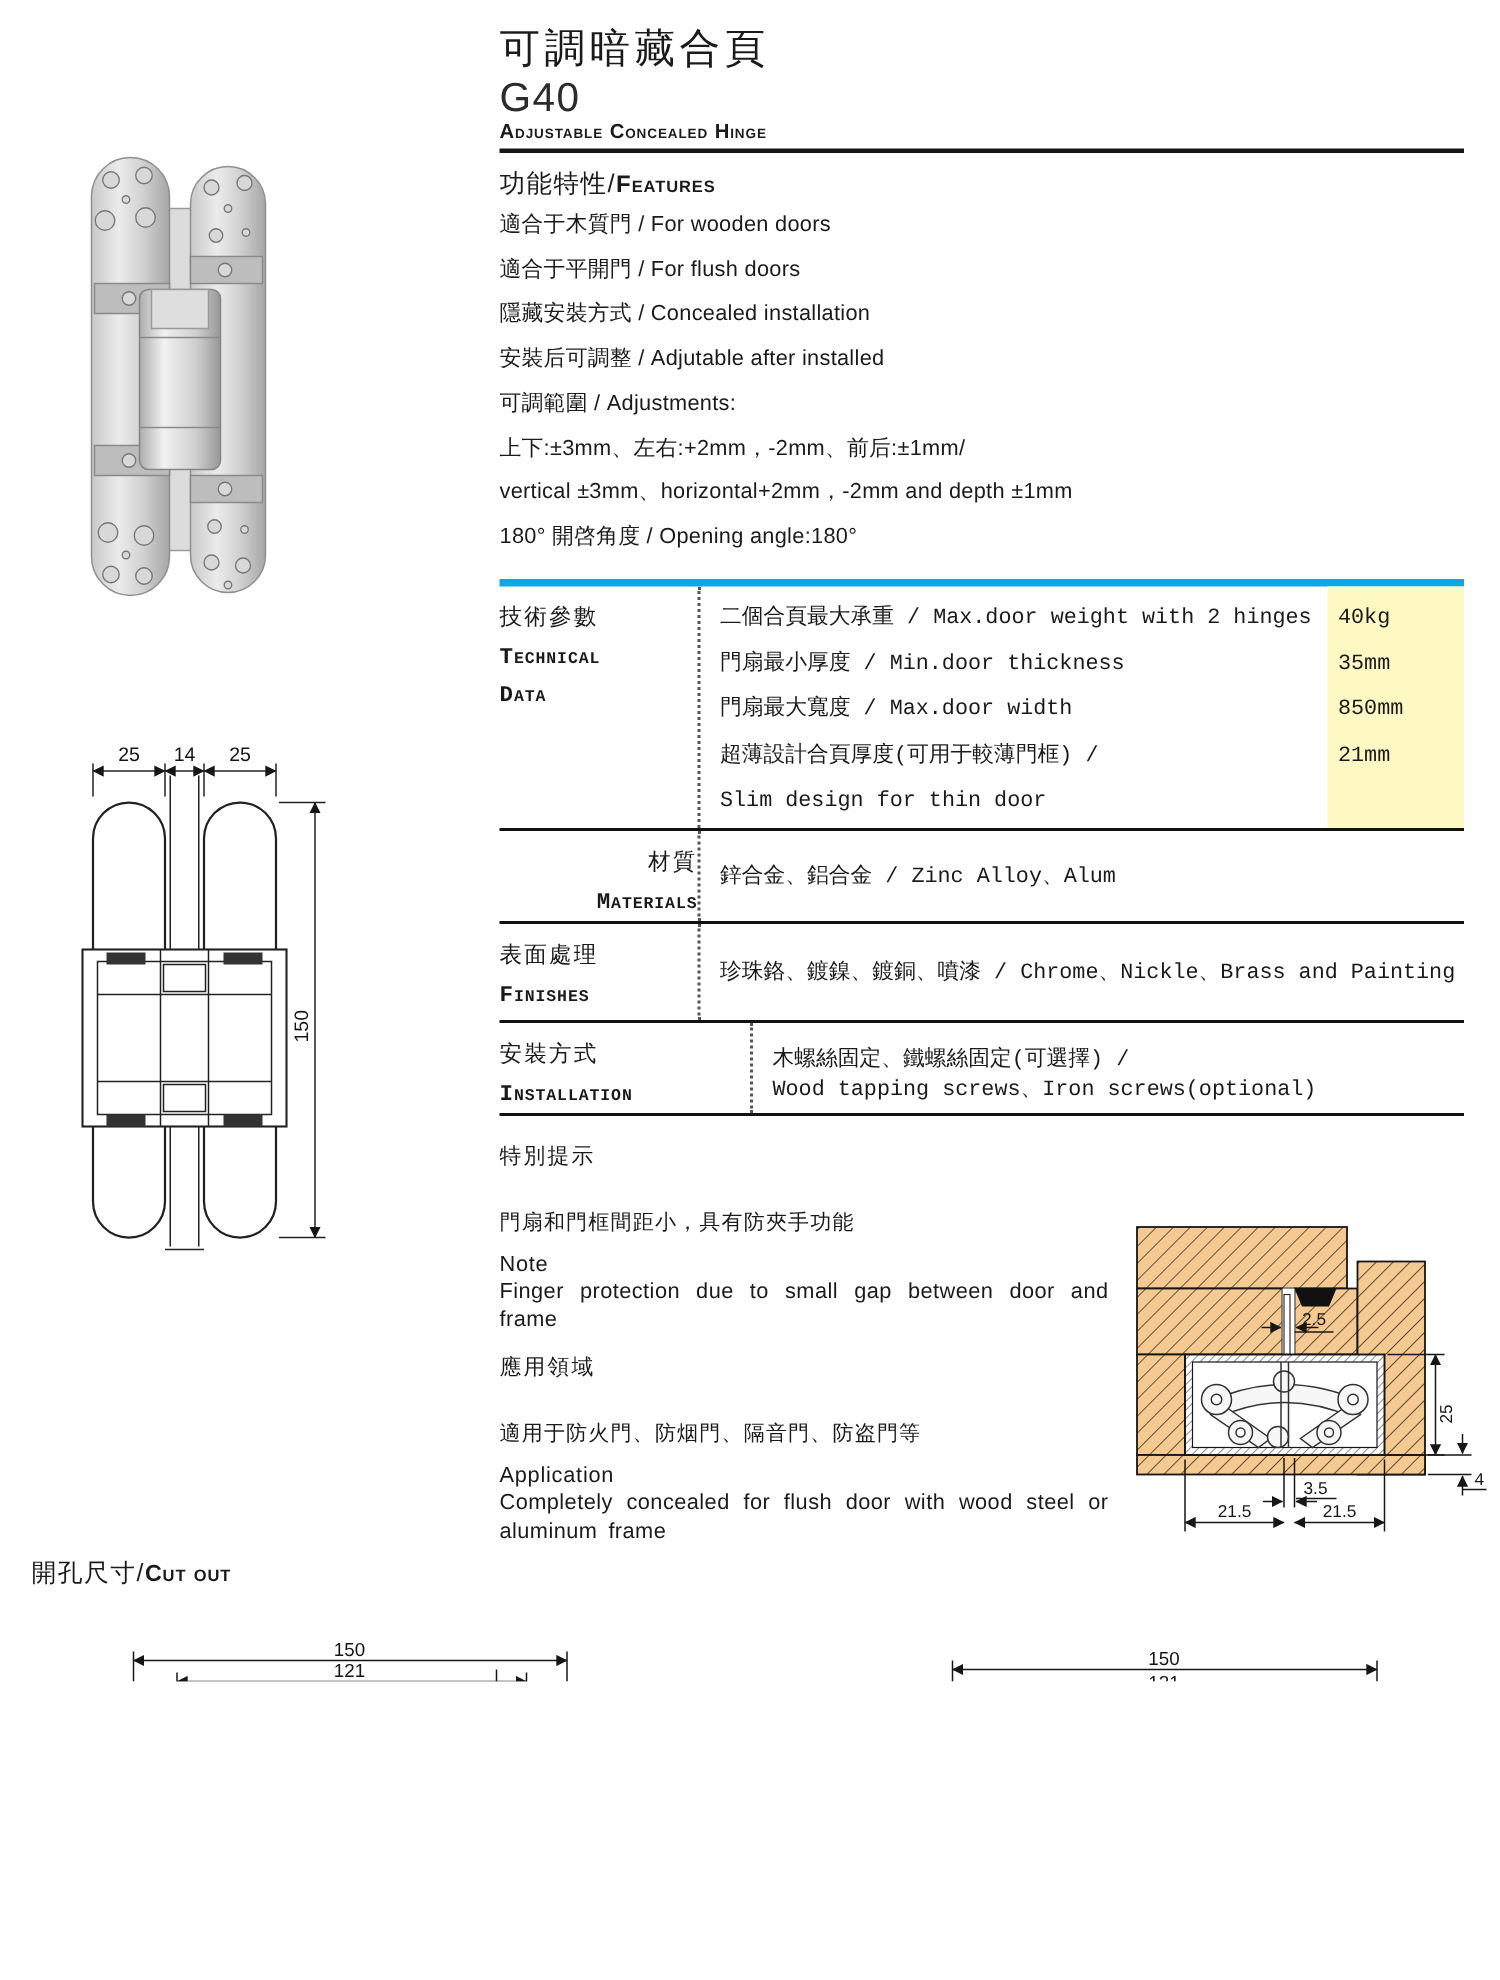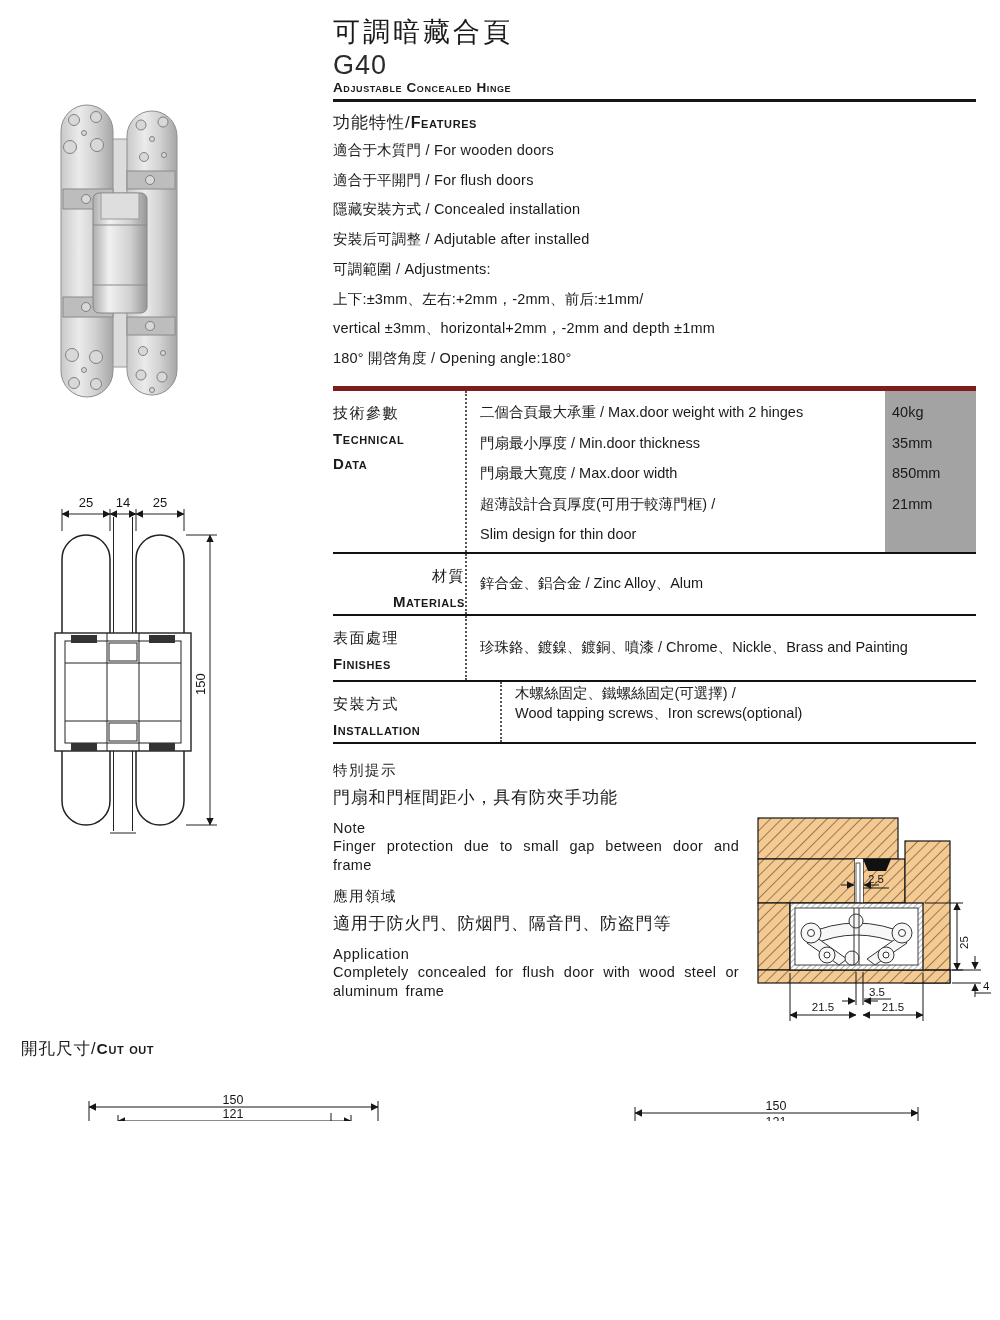--- a/index.html
+++ b/index.html
@@ -10,39 +10,39 @@
   
   .title-zh{left:333px;top:14px;font-size:27px;letter-spacing:3px;font-weight:500;}
   .model{left:333px;top:50px;font-size:27px;font-weight:400;color:#2b2b2b;letter-spacing:1px;}
   .title-en{left:333px;top:80px;font-size:13.5px;}
   .rule1{left:333px;top:99px;width:643px;height:3px;background:#161616;}
   
   .feat-head{left:333px;top:111px;font-size:17px;letter-spacing:1px;}
   .feat-head .sc{font-size:16px;}
   .features{left:333px;top:136px;width:640px;font-size:14.5px;line-height:29.7px;letter-spacing:.2px;}
   
-  .spec{left:333px;top:386px;width:643px;border-top:5px solid #7f1d1d;}
+  .spec{left:333px;top:386px;width:643px;border-top:5px solid #0ea5e9;font-family:Liberation Mono, monospace;}
   .sec{display:flex;border-bottom:2px solid #111;box-sizing:border-box;}
   .lab{width:132px;box-sizing:border-box;padding-top:9px;}
   .lab .zh{font-size:15px;letter-spacing:1.5px;line-height:26px;}
   .lab .en{font-size:15px;line-height:25px;}
   .secbody{flex:1;border-left:2px dotted #555;padding-left:13px;box-sizing:border-box;}
   .trow{line-height:30.6px;font-size:14.5px;white-space:nowrap;}
   .tech .secbody{padding-top:6px;padding-bottom:2px;}
-  .vals{width:91px;background:#a3a3a3;padding-left:7px;padding-top:6px;box-sizing:border-box;}
+  .vals{width:91px;background:#fef9c3;padding-left:7px;padding-top:6px;box-sizing:border-box;}
   .mid .secbody{display:flex;align-items:center;font-size:14.5px;}
   .mat{min-height:58px;text-align:right;}
   .fin{min-height:66px;}
   .inst{min-height:62px;}
   .inst .lab{width:167px;}
-  .inst .secbody{display:block;padding-top:1px;line-height:20.5px;font-size:14.5px;}
+  .inst .secbody{display:block;padding-top:15px;line-height:20.5px;font-size:14.5px;}
   
   .notes{left:333px;top:761px;width:406px;}
   .nh{font-size:14.5px;letter-spacing:1.5px;}
-  .nzh{font-size:17px;letter-spacing:.8px;margin-top:6px;}
+  .nzh{font-size:14px;letter-spacing:.8px;margin-top:26px;}
   .nlab{font-size:14.5px;margin-top:11px;letter-spacing:.5px;}
   .nen{font-size:14.5px;line-height:18.5px;text-align:justify;text-align-last:left;word-spacing:3px;letter-spacing:.3px;margin-top:1px;}
   .gap1{margin-top:13px;}
   
   .cut-head{left:21px;top:1038px;font-size:16.5px;letter-spacing:1px;}
   .cut-head .sc{font-size:15.5px;}
   svg text{font-family:"Liberation Sans","DejaVu Sans",sans-serif;fill:#161616;}
 </style>
 </head>
 <body>

